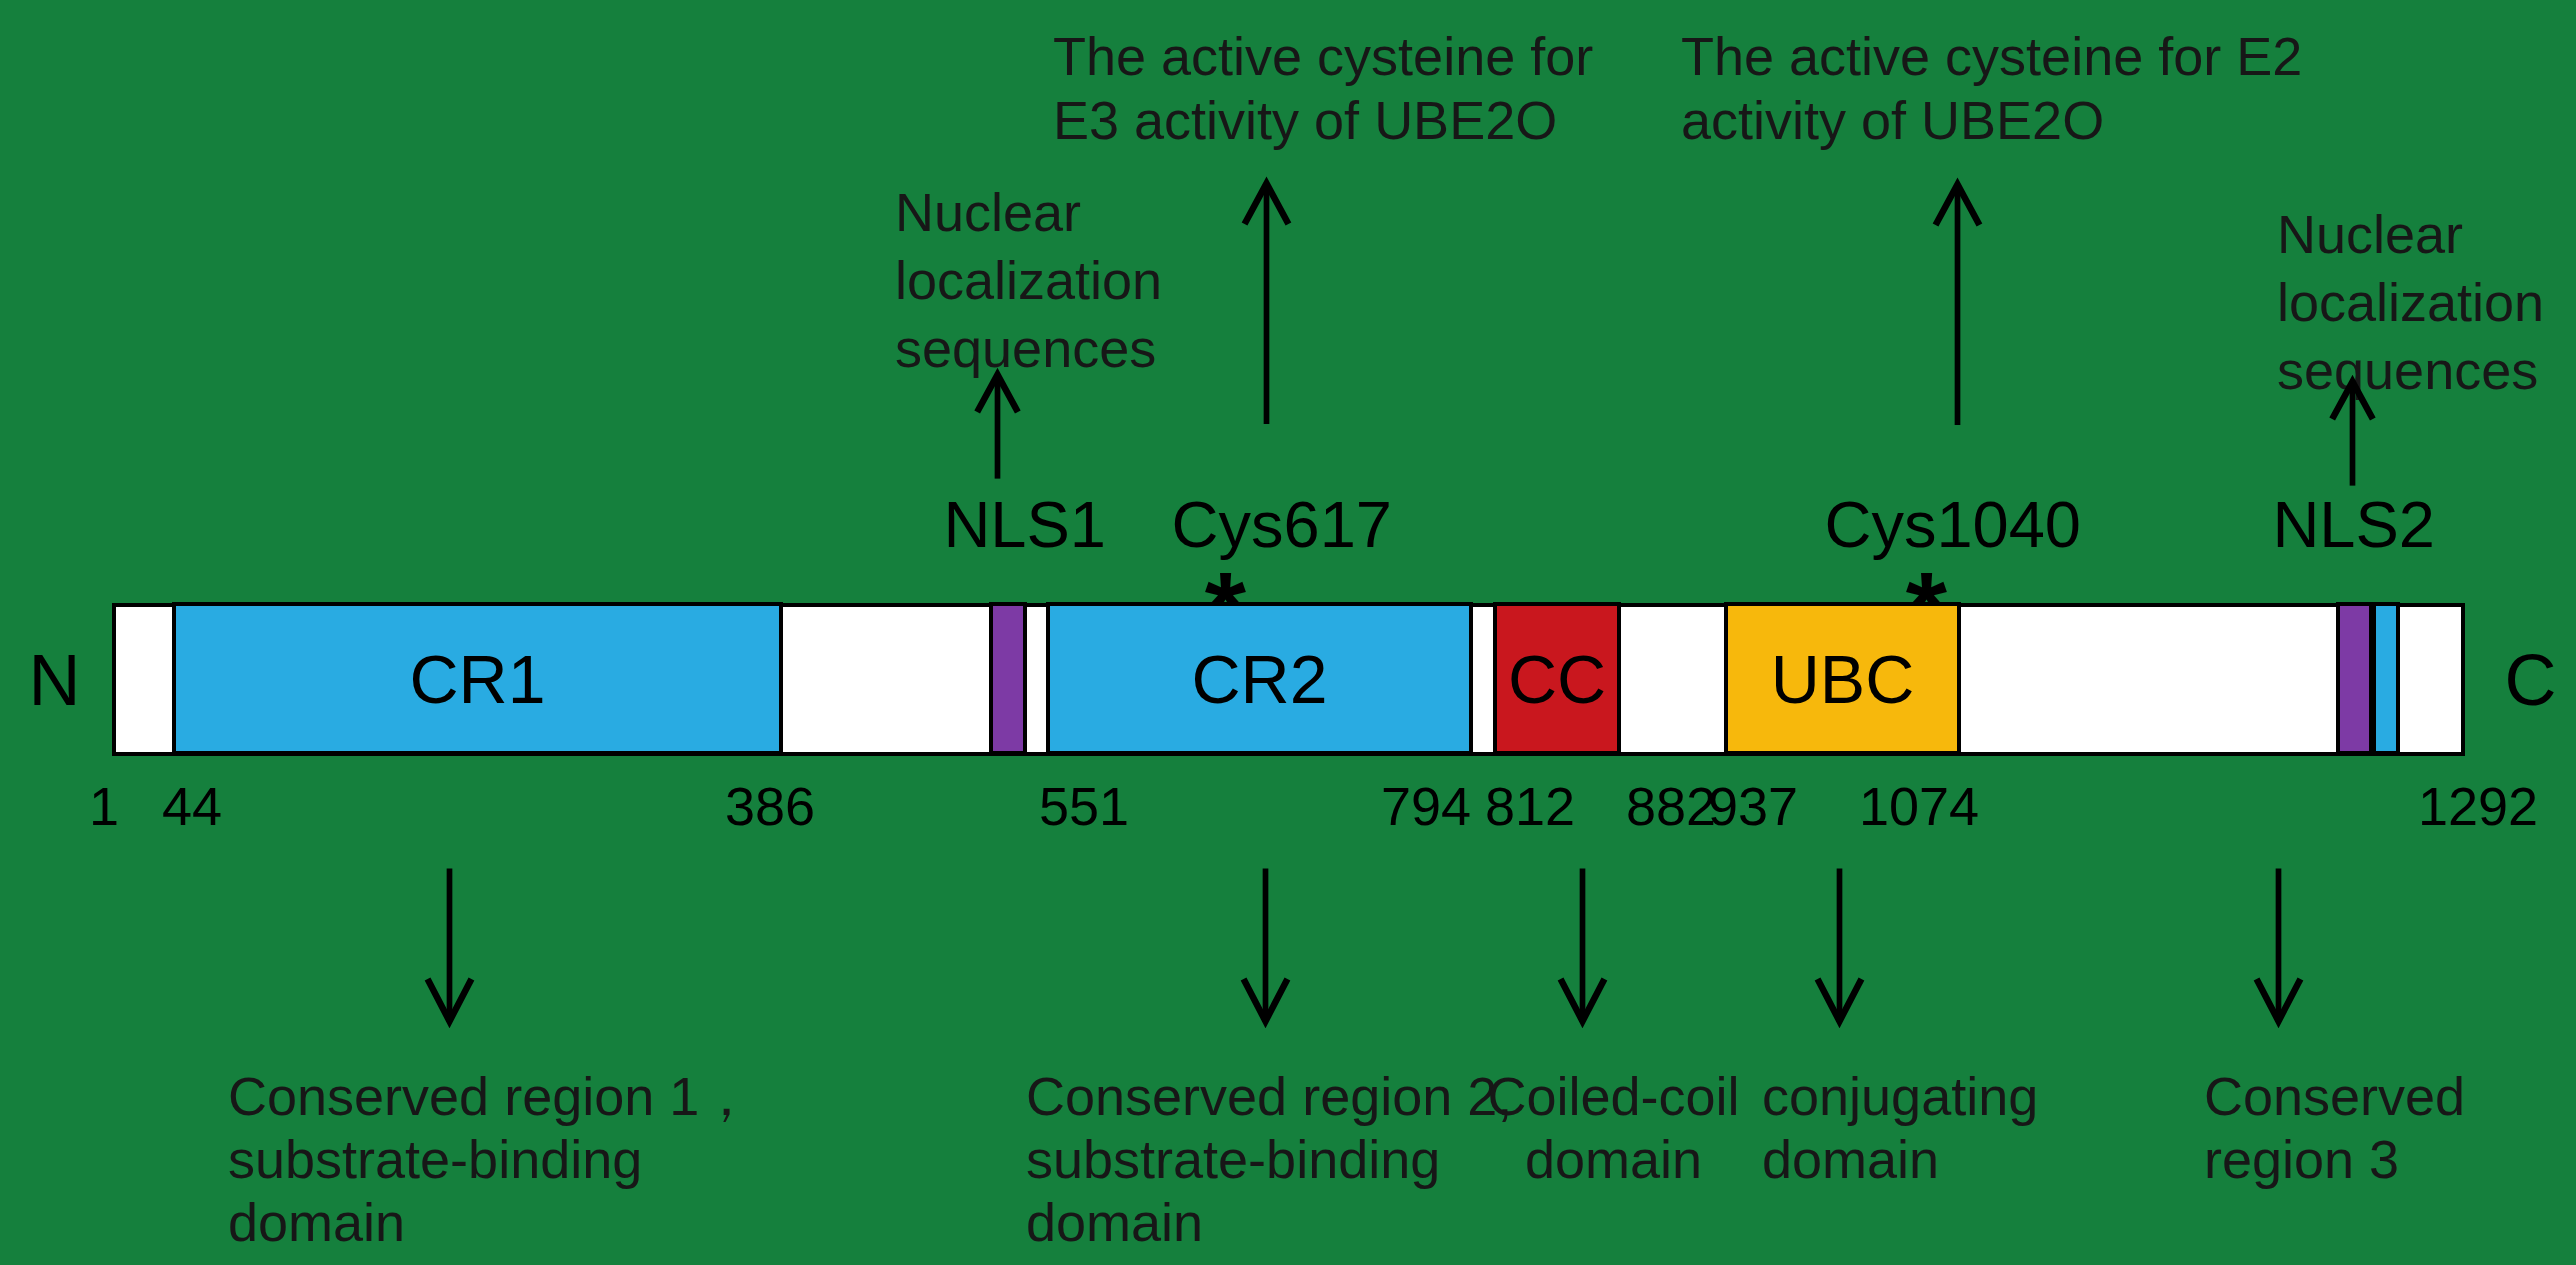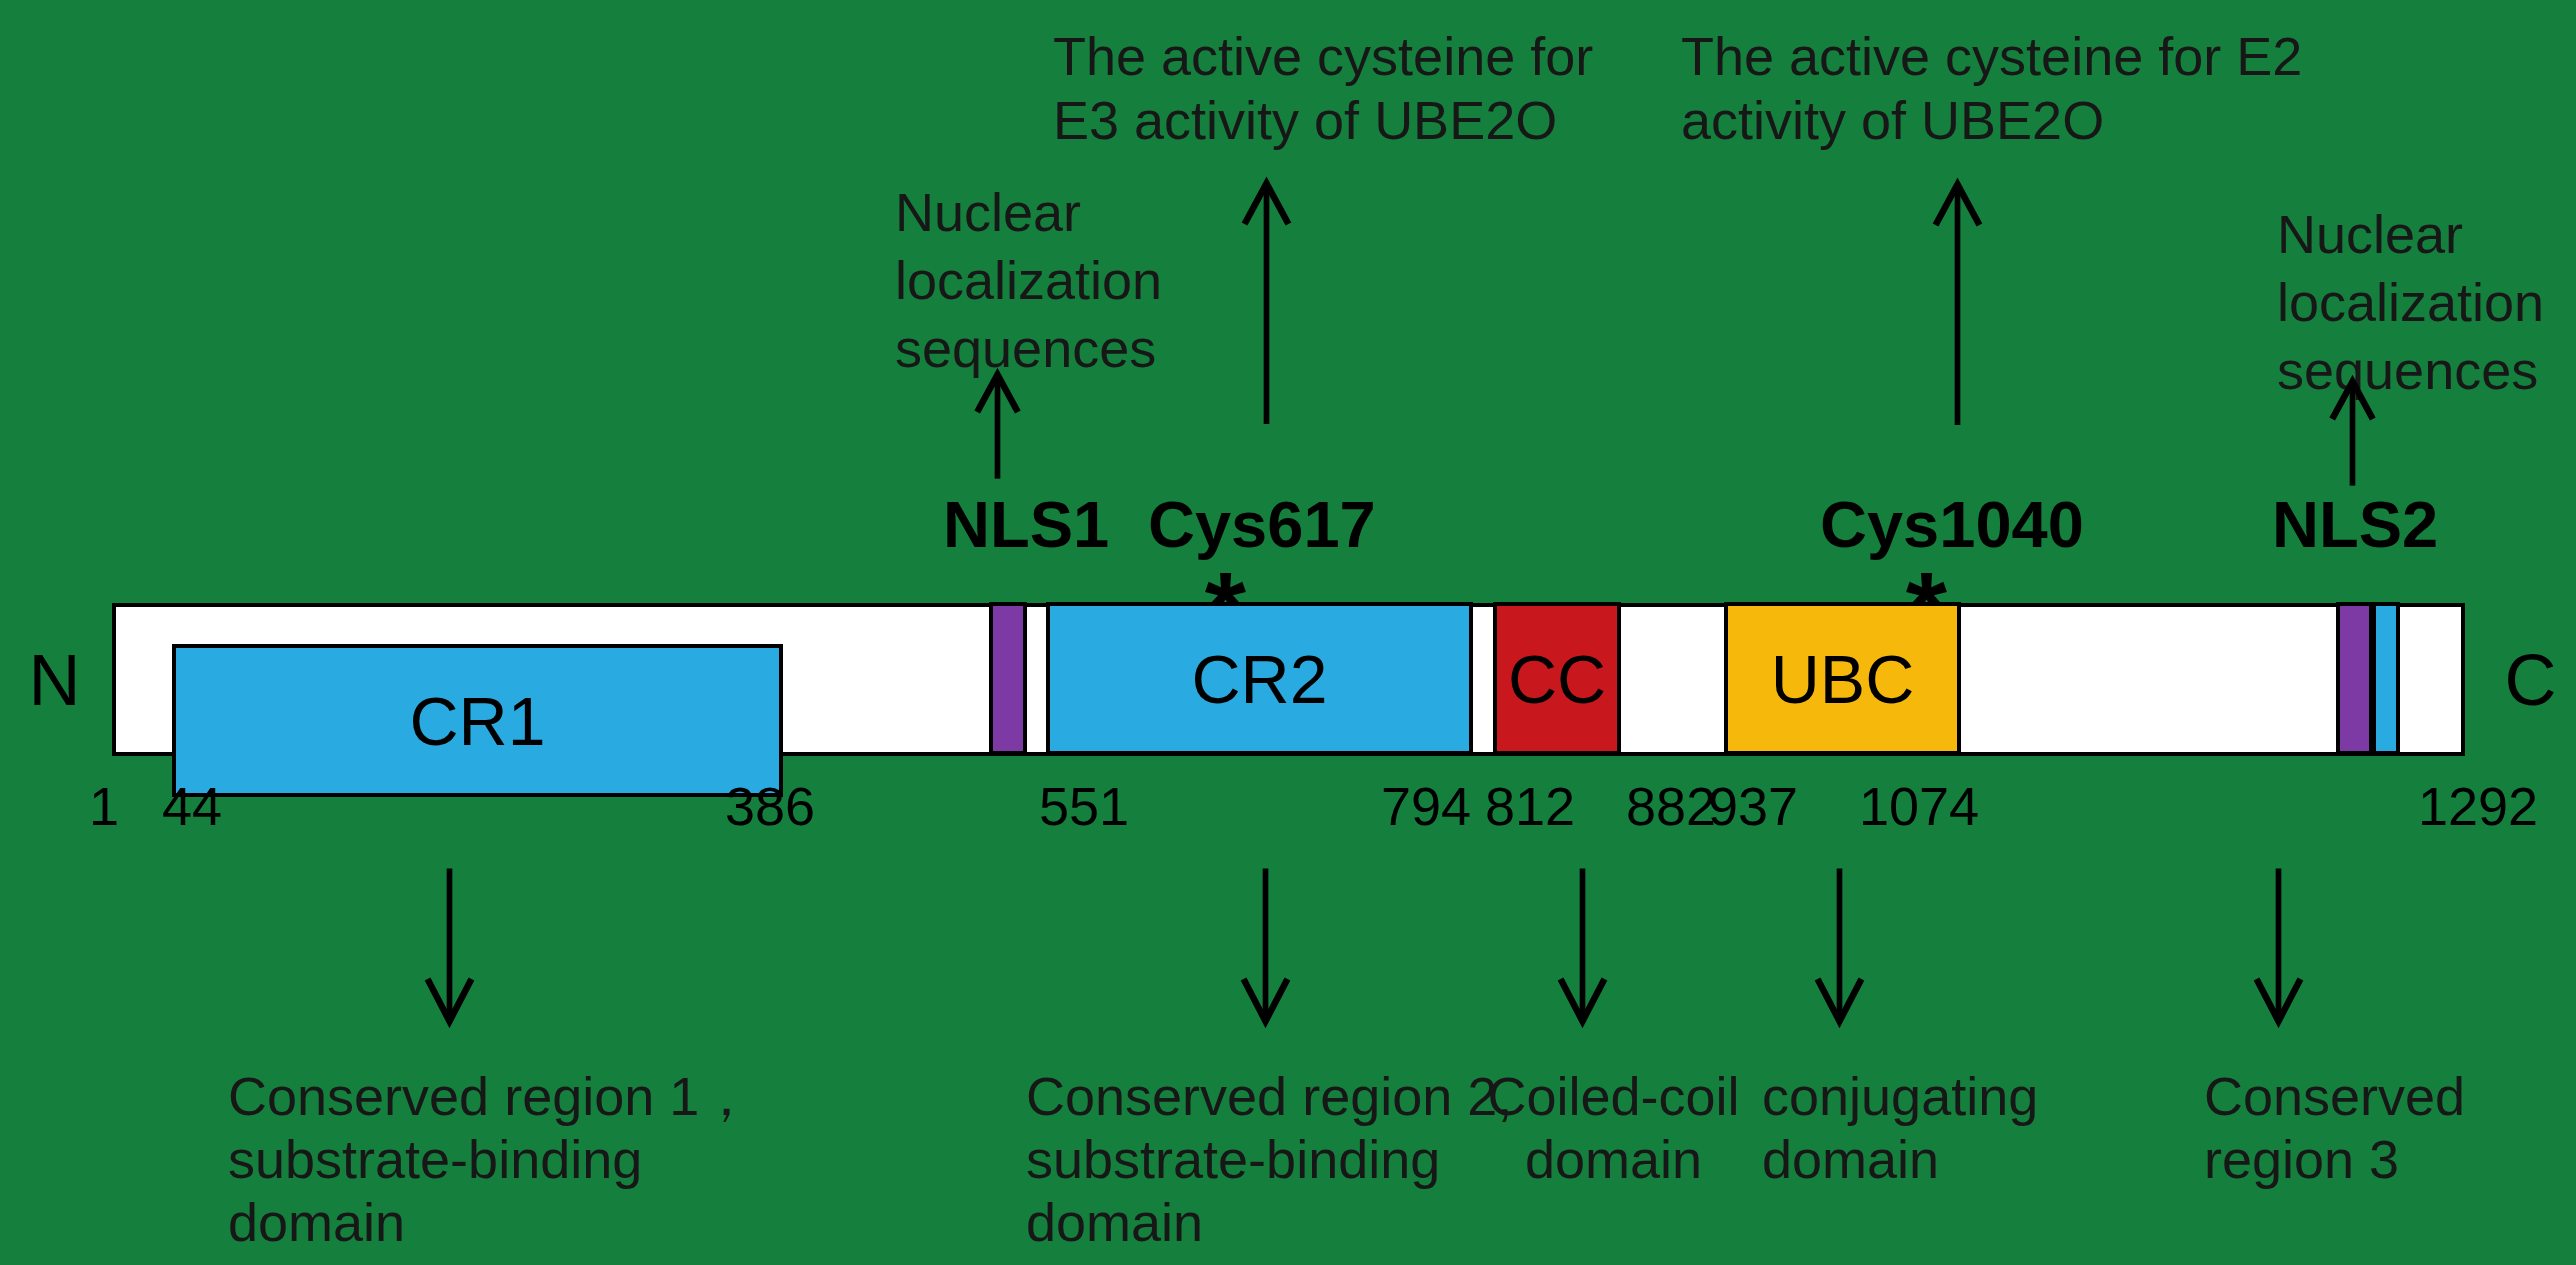--- a/index.html
+++ b/index.html
@@ -20,23 +20,23 @@
     color:#171717;
   }
   .nls-annot{
     font-size:54px;
     line-height:68px;
     white-space:nowrap;
     color:#171717;
   }
   .site-label{
     font-size:65px;
-    font-weight:bold;
+    font-weight:normal;
     line-height:65px;
-    text-align:left;
+    text-align:right;
     white-space:nowrap;
     color:#000;
   }
   .asterisk{
     font-size:106px;
     font-weight:bold;
     line-height:106px;
     text-align:center;
     color:#000;
   }
@@ -133,21 +133,21 @@
   <div class="abs site-label" style="left:2272px;top:492px;width:163px;">NLS2</div>
 
   <div class="abs asterisk" style="left:1185px;top:556px;width:81px;">*</div>
   <div class="abs asterisk" style="left:1886px;top:556px;width:81px;">*</div>
 
   <div class="abs terminal" style="left:14px;top:644px;width:81px;">N</div>
   <div class="abs terminal" style="left:2490px;top:644px;width:81px;">C</div>
 
   <div class="abs bar">
 
-    <div class="segment" style="left: 56px; width: 611px; background-color: rgb(41, 171, 226); margin-top: 42px;">
+    <div class="segment" style="left: 56px; width: 611px; background-color: rgb(41, 171, 226);">
       <span class="dom-label">CR1</span>
     </div>
 
     <div class="segment" style="left: 873px; width: 38px; background-color: rgb(125, 58, 165);"></div>
 
     <div class="segment" style="left: 930px; width: 427px; background-color: rgb(41, 171, 226);">
       <span class="dom-label">CR2</span>
     </div>
 
     <div class="segment" style="left: 1377px; width: 128px; background-color: rgb(201, 23, 30);">

